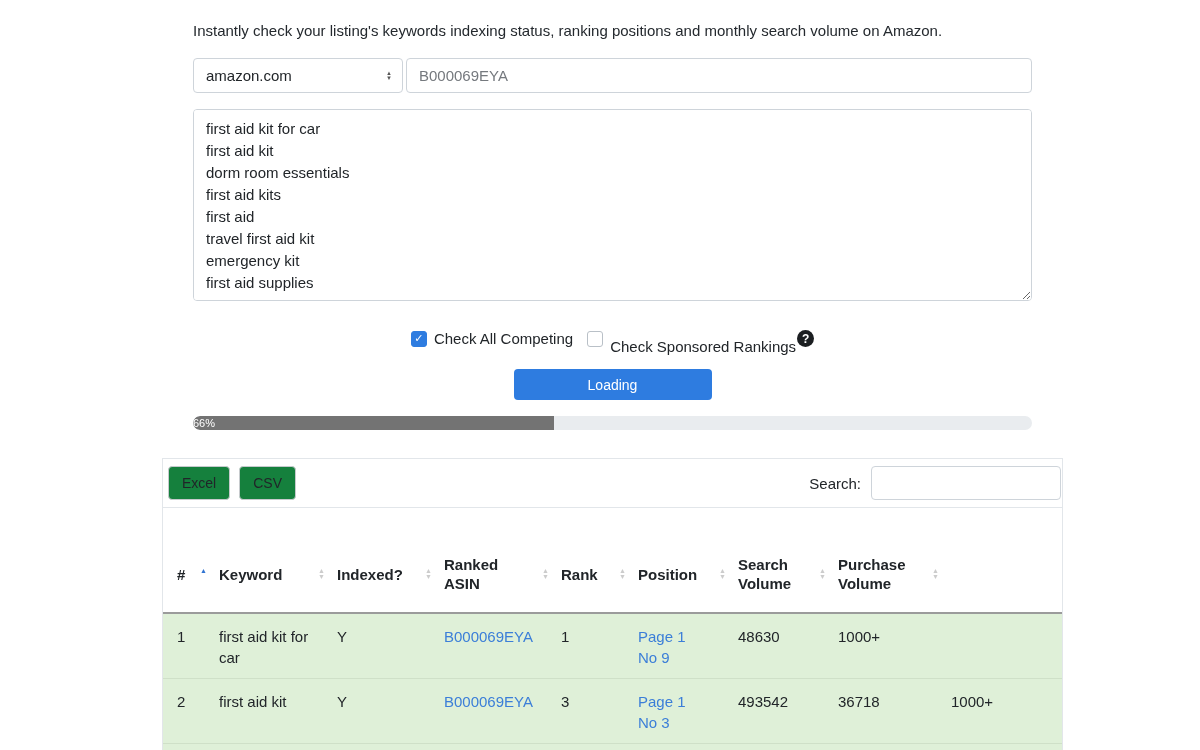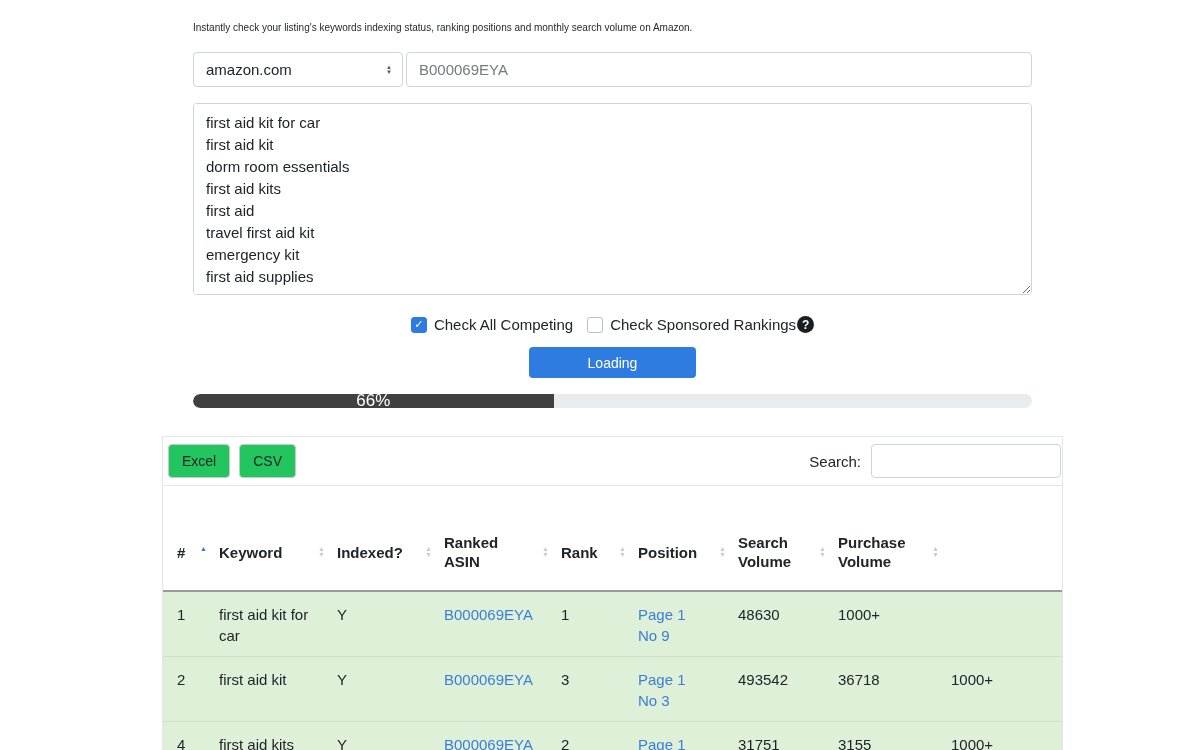--- a/index.html
+++ b/index.html
@@ -5,21 +5,21 @@
   * { box-sizing: border-box; }
   html,body { margin:0; padding:0; }
   body {
     width:1200px; height:750px; overflow:hidden;
     background:#ffffff; color:#212529;
     font-family:"Liberation Sans","DejaVu Sans",sans-serif;
     font-size:15px;
   }
   .container { margin-left:162px; width:901px; }
   .form-section { padding:22px 31px 0 31px; }
-  .intro { font-size:10px; margin:0 0 19px 0; color:#24292e; }
+  .intro { font-size:15px; margin:0 0 19px 0; color:#24292e; }
 
   .inputs-row { display:flex; gap:3px; margin-bottom:16px; }
   .select {
     width:210px; height:35px; border:1px solid #ced4da; border-radius:4px;
     display:flex; align-items:center; justify-content:space-between;
     padding:0 10px 0 12px; background:#fff; cursor:default; font-size:15px;
   }
   .caret-stack { display:flex; flex-direction:column; align-items:center; color:#555; }
   .caret-stack span { font-size:6px; line-height:5px; }
   .text-input {
@@ -37,44 +37,44 @@
   .checkbox-row { display:flex; justify-content:center; align-items:center; margin-top:18px; }
   .cb {
     width:16px; height:16px; border-radius:3px; margin-right:7px;
     border:1px solid #b9c0c7; background:#fff; display:inline-flex;
     align-items:center; justify-content:center; cursor:pointer; flex:0 0 auto;
   }
   .cb .tick { display:none; color:#fff; font-size:11px; font-weight:bold; line-height:1; }
   .cb.checked { background:#2e7ce0; border-color:#2e7ce0; }
   .cb.checked .tick { display:block; }
   .cb-label { margin-right:14px; }
-  .cb-label.last { margin-right:1px; }
+  .cb-label.last { margin-right:1px;margin-top:16px; }
   .help {
     width:17px; height:17px; border-radius:50%; background:#1b1e21; color:#fff;
     display:inline-flex; align-items:center; justify-content:center;
     font-size:12px; font-weight:bold; cursor:pointer; flex:0 0 auto;
   }
 
   .buttons-row { display:flex; justify-content:center; gap:3px; margin-top:14px; }
   .btn { height:31px; border:none; border-radius:4px; color:#fff; font-size:14px; font-family:inherit; cursor:pointer; }
-  .btn-loading { width:167px; background:#2e7ce0; }
+  .btn-loading { width:198px; background:#2e7ce0; }
   .btn-cancel  { width:169px; background:#cb4442; }
 
   .progress-track {
     margin-top:16px; height:14px; background:#e9ecef; border-radius:8px; overflow:hidden;
   }
   .progress-fill {
-    height:100%; background:#404040; border-radius:8px 0 0 8px;
-    color:#fff; font-size:17px; line-height:14px; text-align:center;
+    height:100%; background:#737373; border-radius:8px 0 0 8px;
+    color:#fff; font-size:11px; line-height:14px; 
   }
 
   .panel { margin-top:28px; border:1px solid #e2e6ea; border-bottom:none; }
   .toolbar { display:flex; align-items:center; height:48px; padding:0 1px 0 5px; }
   .tb-btn {
-    height:34px; padding:0 13px; background:#22c55e; border:1px solid #c6cacd;
+    height:34px; padding:0 13px; background:#15803d; border:1px solid #c6cacd;
     border-radius:4px; font-size:14px; font-family:inherit; color:#212529;
     cursor:pointer; margin-right:9px;
   }
   .search-group { margin-left:auto; display:flex; align-items:center; gap:10px; }
   .search-input { width:190px; height:34px; }
 
   .table-wrap { border-top:1px solid #e2e6ea; }
   .tgrid {
     display:grid;
     grid-template-columns:42px 118px 107px 117px 77px 100px 100px 113px 1fr;

